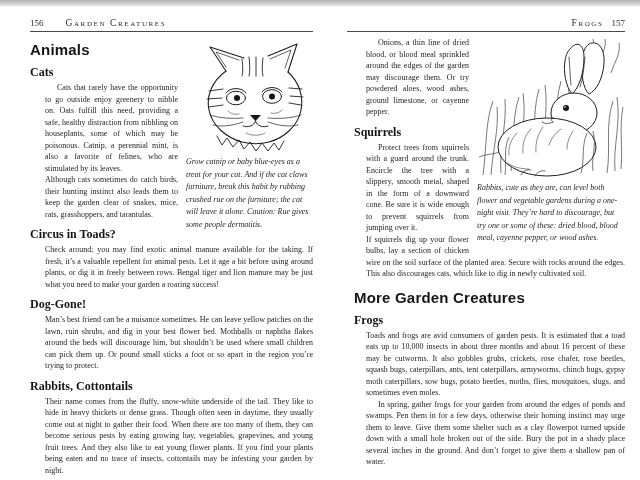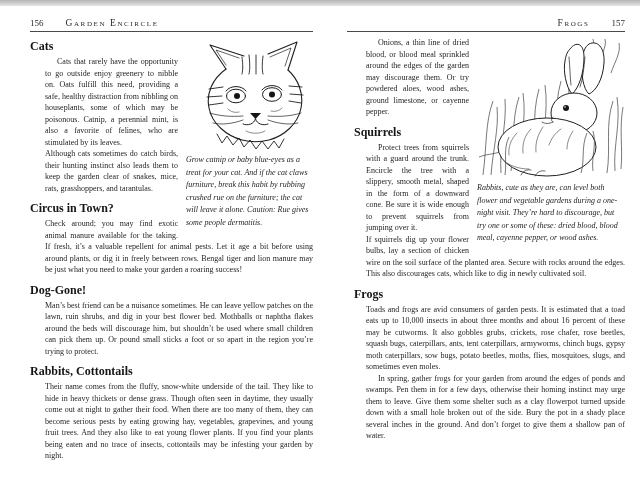--- a/index.html
+++ b/index.html
@@ -20,21 +20,21 @@
 
   .pagehead {
     display:flex; align-items:center;
     font-size:9px; color:#2a2a2a;
   }
   .pagehead .runhead {
     font-variant:small-caps; letter-spacing:1.6px; font-size:9.5px;
   }
   .pagehead.headleft .pagenum { margin-right:22px; }
   .pagehead.headright { justify-content:flex-end; }
-  .pagehead.headright .pagenum { margin-left:22px; }
+  .pagehead.headright .pagenum { margin-left:8px; }
   .rule { border-top:1px solid #4a4a4a; margin-top:3px; }
 
   .content { margin-top:4px; }
 
   h1.majorhead {
     font-family:"Liberation Sans", sans-serif;
     font-size:15px; font-weight:bold; color:#151515;
     margin:9px 0 3px 0; letter-spacing:0.2px;
   }
   h2.subhead {
@@ -67,21 +67,21 @@
 </head>
 <body>
 
 <div class="top-edge"></div>
 
 <div class="spread">
 
   <div class="page left">
     <div class="pagehead headleft">
       <span class="pagenum">156</span>
-      <span class="runhead">Garden Encircle</span>
+      <span class="runhead">Garden Creatures</span>
     </div>
     <div class="rule"></div>
 
     <div class="content">
 
       <figure class="fig figcat">
         <svg viewBox="0 0 115 110" width="115" height="110" xmlns="http://www.w3.org/2000/svg">
           <g class="sketch" stroke-width="1.1">
             <path d="M28,30 L12,6 L46,17"></path>
             <path d="M28,26 L18,11 L41,19" stroke-width="0.7"></path>
@@ -119,26 +119,27 @@
             <path d="M70,77 C82,78 94,77 103,74"></path>
             <path d="M70,81 C81,85 92,86 100,84"></path>
             <path d="M30,70 C33,73 37,74 41,73" class="thin"></path>
             <path d="M84,69 C81,72 77,73 73,72" class="thin"></path>
             <path d="M48,92 C53,95 62,95 67,92" class="thin"></path>
           </g>
         </svg>
         <figcaption class="caption">Grow catnip or baby blue-eyes as a treat for your cat. And if the cat claws furniture, break this habit by rubbing crushed rue on the furniture; the cat will leave it alone. Caution: Rue gives some people dermatitis.</figcaption>
       </figure>
 
+      <h1 class="majorhead">Animals</h1>
 
       <h2 class="subhead">Cats</h2>
       <p class="body indent">Cats that rarely have the opportunity to go outside enjoy greenery to nibble on. Oats fulfill this need, providing a safe, healthy distraction from nibbling on houseplants, some of which may be poisonous. Catnip, a perennial mint, is also a favorite of felines, who are stimulated by its leaves.</p>
       <p class="body">Although cats sometimes do catch birds, their hunting instinct also leads them to keep the garden clear of snakes, mice, rats, grasshoppers, and tarantulas.</p>
 
-      <h2 class="subhead">Circus in Town?</h2>
+      <h2 class="subhead">Circus in Toads?</h2>
       <p class="body">Check around; you may find exotic animal manure available for the taking. If fresh, it’s a valuable repellent for animal pests. Let it age a bit before using around plants, or dig it in freely between rows. Bengal tiger and lion manure may be just what you need to make your garden a roaring success!</p>
 
       <h2 class="subhead">Dog-Gone!</h2>
       <p class="body">Man’s best friend can be a nuisance sometimes. He can leave yellow patches on the lawn, ruin shrubs, and dig in your best flower bed. Mothballs or naphtha flakes around the beds will discourage him, but shouldn’t be used where small children can pick them up. Or pound small sticks a foot or so apart in the region you’re trying to protect.</p>
 
       <h2 class="subhead">Rabbits, Cottontails</h2>
       <p class="body">Their name comes from the fluffy, snow-white underside of the tail. They like to hide in heavy thickets or dense grass. Though often seen in daytime, they usually come out at night to gather their food. When there are too many of them, they can become serious pests by eating growing hay, vegetables, grapevines, and young fruit trees. And they also like to eat young flower plants. If you find your plants being eaten and no trace of insects, cottontails may be infesting your garden by night.</p>
     </div>
   </div>
 
@@ -201,20 +202,21 @@
         </svg>
         <figcaption class="caption">Rabbits, cute as they are, can level both flower and vegetable gardens during a one-night visit. They’re hard to discourage, but try one or some of these: dried blood, blood meal, cayenne pepper, or wood ashes.</figcaption>
       </figure>
 
       <p class="body indent" style="margin-top:5px;">Onions, a thin line of dried blood, or blood meal sprinkled around the edges of the garden may discourage them. Or try powdered aloes, wood ashes, ground limestone, or cayenne pepper.</p>
 
       <h2 class="subhead">Squirrels</h2>
       <p class="body indent">Protect trees from squirrels with a guard around the trunk. Encircle the tree with a slippery, smooth metal, shaped in the form of a downward cone. Be sure it is wide enough to prevent squirrels from jumping over it.</p>
       <p class="body">If squirrels dig up your flower bulbs, lay a section of chicken wire on the soil surface of the planted area. Secure with rocks around the edges. This also discourages cats, which like to dig in newly cultivated soil.</p>
 
+      <h1 class="majorhead">More Garden Creatures</h1>
 
       <h2 class="subhead">Frogs</h2>
       <p class="body">Toads and frogs are avid consumers of garden pests. It is estimated that a toad eats up to 10,000 insects in about three months and about 16 percent of these may be cutworms. It also gobbles grubs, crickets, rose chafer, rose beetles, squash bugs, caterpillars, ants, tent caterpillars, armyworms, chinch bugs, gypsy moth caterpillars, sow bugs, potato beetles, moths, flies, mosquitoes, slugs, and sometimes even moles.</p>
       <p class="body indent">In spring, gather frogs for your garden from around the edges of ponds and swamps. Pen them in for a few days, otherwise their homing instinct may urge them to leave. Give them some shelter such as a clay flowerpot turned upside down with a small hole broken out of the side. Bury the pot in a shady place several inches in the ground. And don’t forget to give them a shallow pan of water.</p>
     </div>
   </div>
 
 </div>
 
 </body></html>

